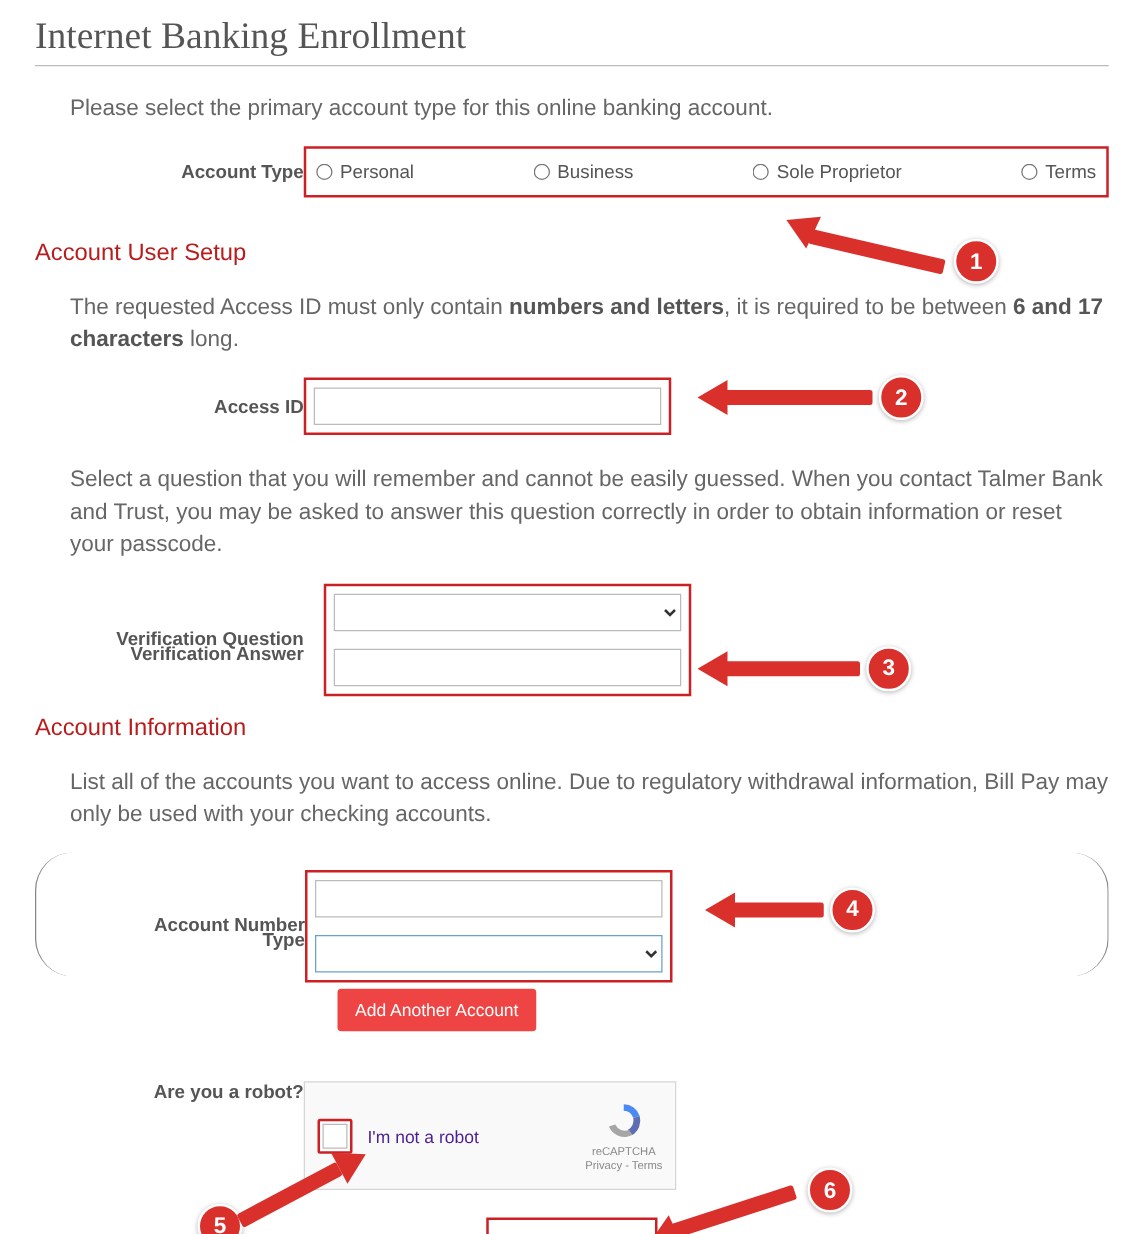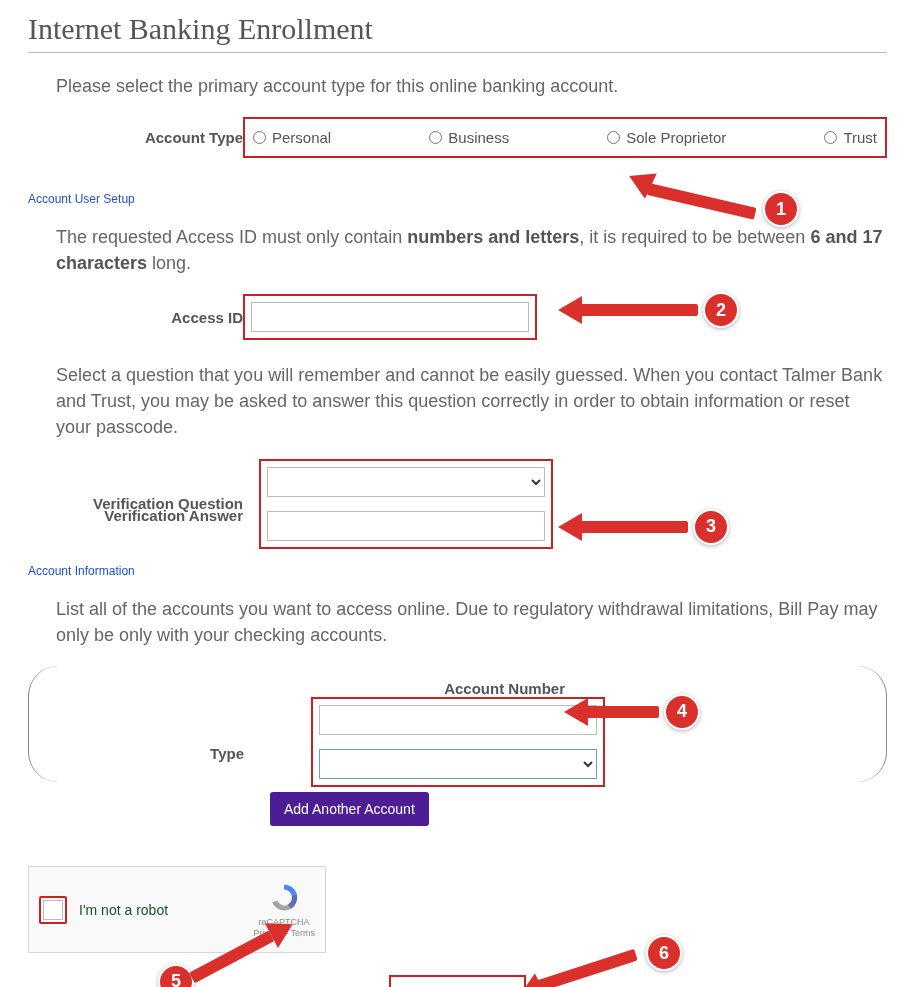--- a/index.html
+++ b/index.html
@@ -21,22 +21,22 @@
     color: #555;
     margin: 0 0 6px 0;
   }
   hr.title-rule {
     border: none;
     border-top: 1px solid #bbb;
     margin: 0 0 20px 0;
   }
   .section-heading {
     font-family: Arial, Helvetica, sans-serif;
-    font-size: 12px;
-    color: #1d4ed8;
+    font-size: 19px;
+    color: #b91c1c;
     margin: 0 0 18px 0;
     font-weight: normal;
   }
   .instr {
     font-size: 18px;
     color: #666;
     margin: 0 0 18px 0;
     padding-left: 28px;
     line-height: 1.45;
   }
@@ -91,21 +91,21 @@
   .bracket-group {
     position: relative;
     border: 1px solid #888;
     border-top: none;
     border-bottom: none;
     border-radius: 30px;
     padding: 14px 0 10px 0;
     margin: 0 0 10px 0;
   }
   .btn {
-    background: #4c1d95;
+    background: #ef4444;
     color: #fff;
     border: none;
     font-size: 14px;
     padding: 9px 14px;
     border-radius: 3px;
     cursor: pointer;
   }
   .btn.continue { font-size: 15px; padding: 10px 16px; }
   .add-row { margin-left: 242px; margin-top: 8px; }
   .captcha-row {
@@ -125,21 +125,21 @@
   .captcha-check {
     width: 28px;
     height: 28px;
     border: 2px solid #cc2025;
     background: #fff;
     border-radius: 2px;
     margin-right: 12px;
     display: inline-block;
     box-shadow: inset 0 0 0 2px #fff, inset 0 0 0 3px #bbb;
   }
-  .captcha-label { font-size: 14px; color: #14532d; }
+  .captcha-label { font-size: 14px; color: #4c1d95; }
   .captcha-right {
     margin-left: auto;
     text-align: center;
     font-size: 9px;
     color: #888;
     line-height: 1.2;
   }
   .recaptcha-icon {
     width: 34px;
     height: 34px;
@@ -222,21 +222,21 @@
       <label class="radio-wrap">
         <input type="radio" name="at" style="">
         <span>Business</span>
       </label>
       <label class="radio-wrap">
         <input type="radio" name="at" style="">
         <span>Sole Proprietor</span>
       </label>
       <label class="radio-wrap">
         <input type="radio" name="at" style="">
-        <span>Trust</span>
+        <span>Terms</span>
       </label>
     </div>
 
     <div class="anno" style="left:600px; top:44px; width:200px; height:60px;">
       <div class="arrow-head-left" style="left:0; top:6px; transform: rotate(25deg);"></div>
       <div class="arrow horiz" style="left:20px; top:22px; width:110px; transform: rotate(13deg); transform-origin:left center;"></div>
       <div class="badge" style="left:135px; top:30px;">1</div>
     </div>
   </div>
 
@@ -275,24 +275,24 @@
         <div class="badge" style="left:135px; top:2px;">3</div>
       </div>
     </div>
     <div class="form-row" style="margin-top:-42px; pointer-events:none;">
       <div class="form-label">Verification Answer</div>
     </div>
   </div>
 
   <h3 class="section-heading" style="margin-top:40px;">Account Information</h3>
 
-  <p class="instr">List all of the accounts you want to access online. Due to regulatory withdrawal limitations, Bill Pay may only be only with your checking accounts.</p>
+  <p class="instr">List all of the accounts you want to access online. Due to regulatory withdrawal information, Bill Pay may only be used with your checking accounts.</p>
 
   <div class="bracket-group rel">
-    <div class="form-row" style="margin-bottom:0;flex-direction:column;">
+    <div class="form-row" style="margin-bottom:0;">
       <div class="form-label">Account Number</div>
       <div class="red-box stack-wrap">
         <input type="text" class="field" style="">
         <select class="field" style="border:1px solid #6aa0cc;"><option></option></select>
       </div>
 
       <div class="anno" style="left:535px; top:26px; width:180px; height:40px;">
         <div class="arrow-head-left" style="left:0; top:6px;"></div>
         <div class="arrow horiz" style="left:20px; top:14px; width:75px;"></div>
         <div class="badge" style="left:100px; top:2px;">4</div>
@@ -301,20 +301,21 @@
     <div class="form-row" style="margin-top:-42px; pointer-events:none;">
       <div class="form-label">Type</div>
     </div>
   </div>
 
   <div class="add-row">
     <button class="btn">Add Another Account</button>
   </div>
 
   <div class="captcha-row form-row rel" style="margin-top:40px;">
+    <div class="form-label">Are you a robot?</div>
     <div class="captcha-box">
       <span class="captcha-check"></span>
       <span class="captcha-label">I'm not a robot</span>
       <div class="captcha-right">
         <div class="recaptcha-icon">
           <svg viewBox="0 0 40 40">
             <path d="M20 4 a16 16 0 0 1 15 11 l-6 2 a10 10 0 0 0 -9 -7 z" fill="#4a8af4"></path>
             <path d="M35 15 a16 16 0 0 1 -7 18 l-4 -5 a10 10 0 0 0 5 -11 z" fill="#5f6db3"></path>
             <path d="M28 33 a16 16 0 0 1 -22 -8 l6 -2 a10 10 0 0 0 13 5 z" fill="#a6a6a6"></path>
           </svg>

